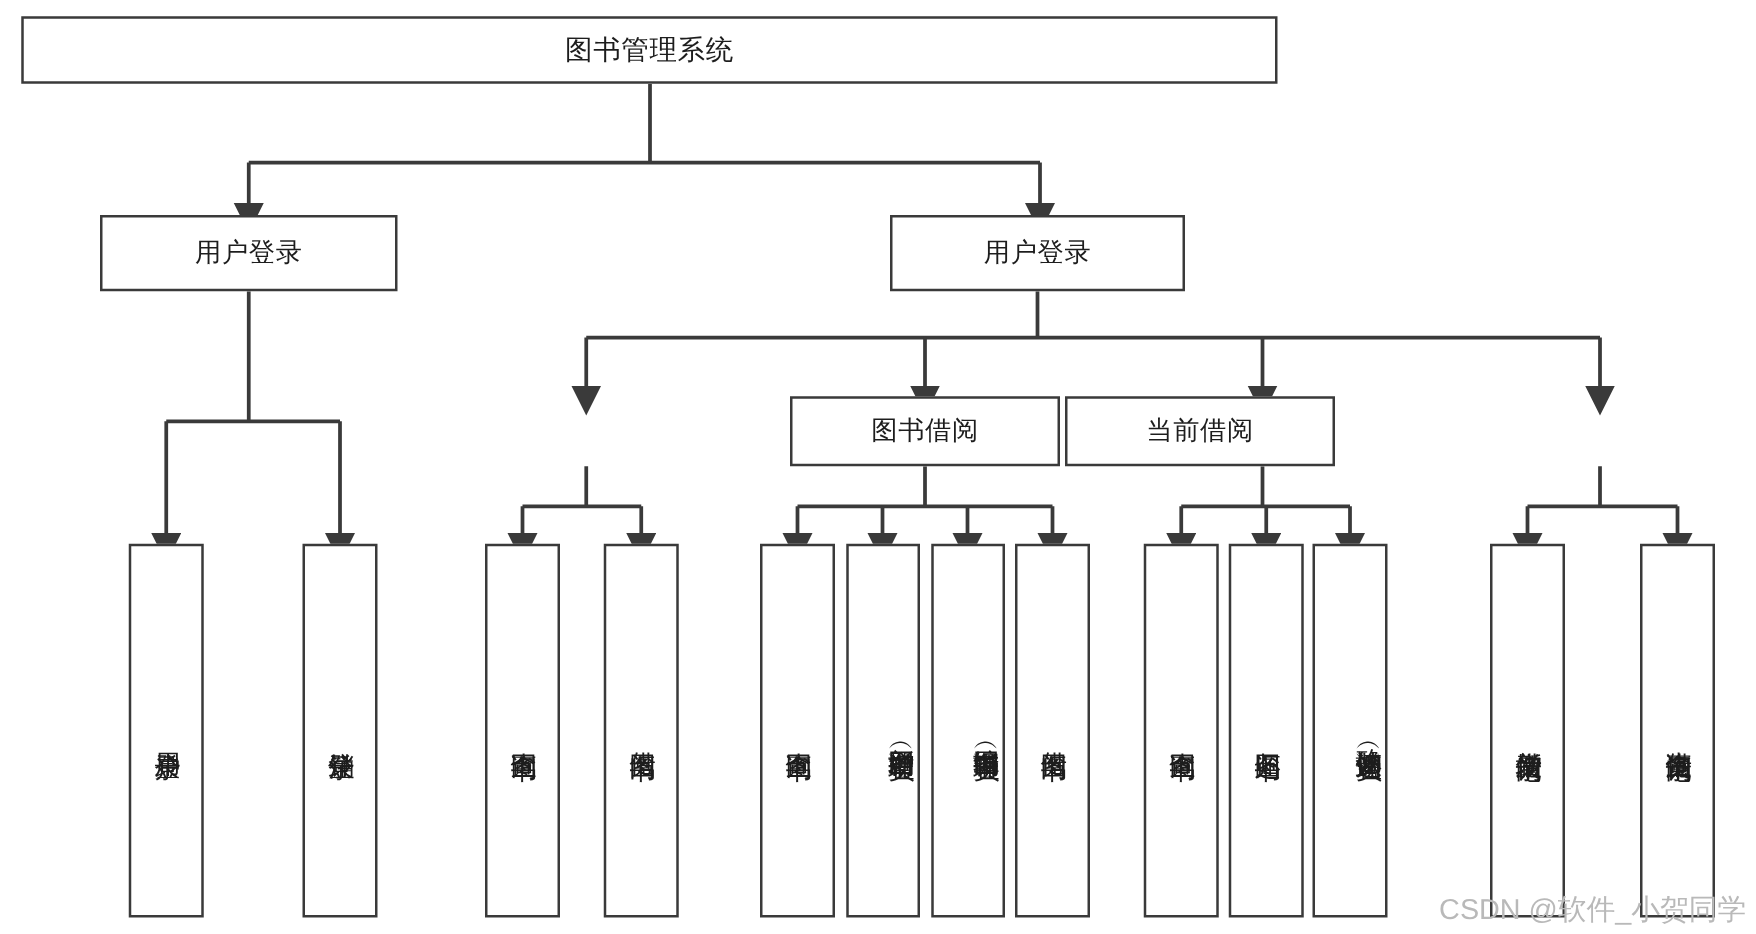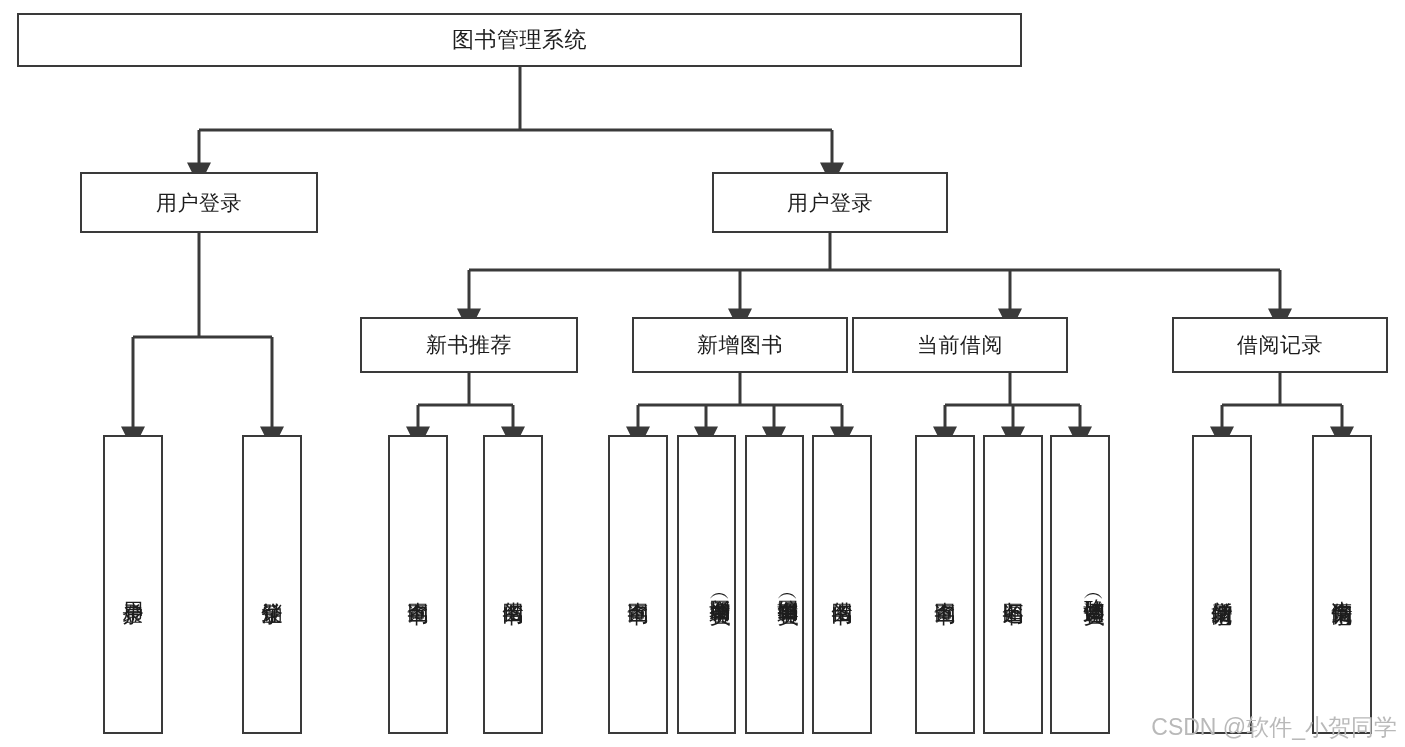--- a/index.html
+++ b/index.html
@@ -117,31 +117,25 @@
     <span>图书管理系统</span>
   </div>
 
   <div class="node horizontal" style="left:80px; top:172px; width:238px; height:61px;">
     <span>用户登录</span>
   </div>
   <div class="node horizontal" style="left:712px; top:172px; width:236px; height:61px;">
     <span>用户登录</span>
   </div>
 
-  <div class="node horizontal" style="left:360px; top:317px; width:218px; height:56px;">
-    <span>新书推荐</span>
-  </div>
   <div class="node horizontal" style="left:632px; top:317px; width:216px; height:56px;">
-    <span>新增图书</span>
+    <span>图书借阅</span>
   </div>
   <div class="node horizontal" style="left:852px; top:317px; width:216px; height:56px;">
     <span>当前借阅</span>
-  </div>
-  <div class="node horizontal" style="left:1172px; top:317px; width:216px; height:56px;">
-    <span>借阅记录</span>
   </div>
 
   <div class="node vertical mid-align" style="left:103px; top:435px; width:60px; height:299px;">
     <span>用户登录</span>
   </div>
   <div class="node vertical mid-align" style="left:242px; top:435px; width:60px; height:299px;">
     <span>注销登录</span>
   </div>
 
   <div class="node vertical mid-align" style="left:388px; top:435px; width:60px; height:299px;">

